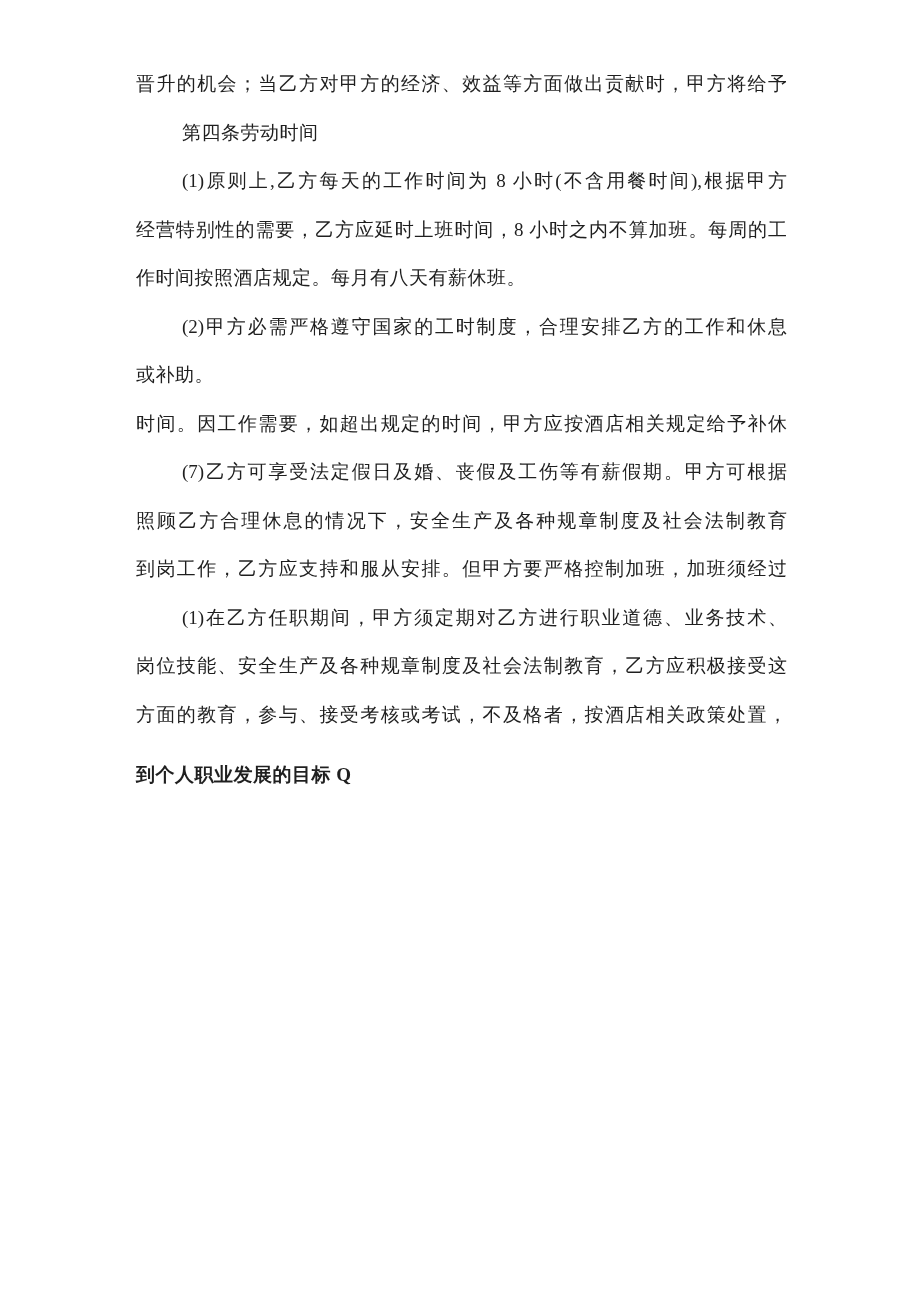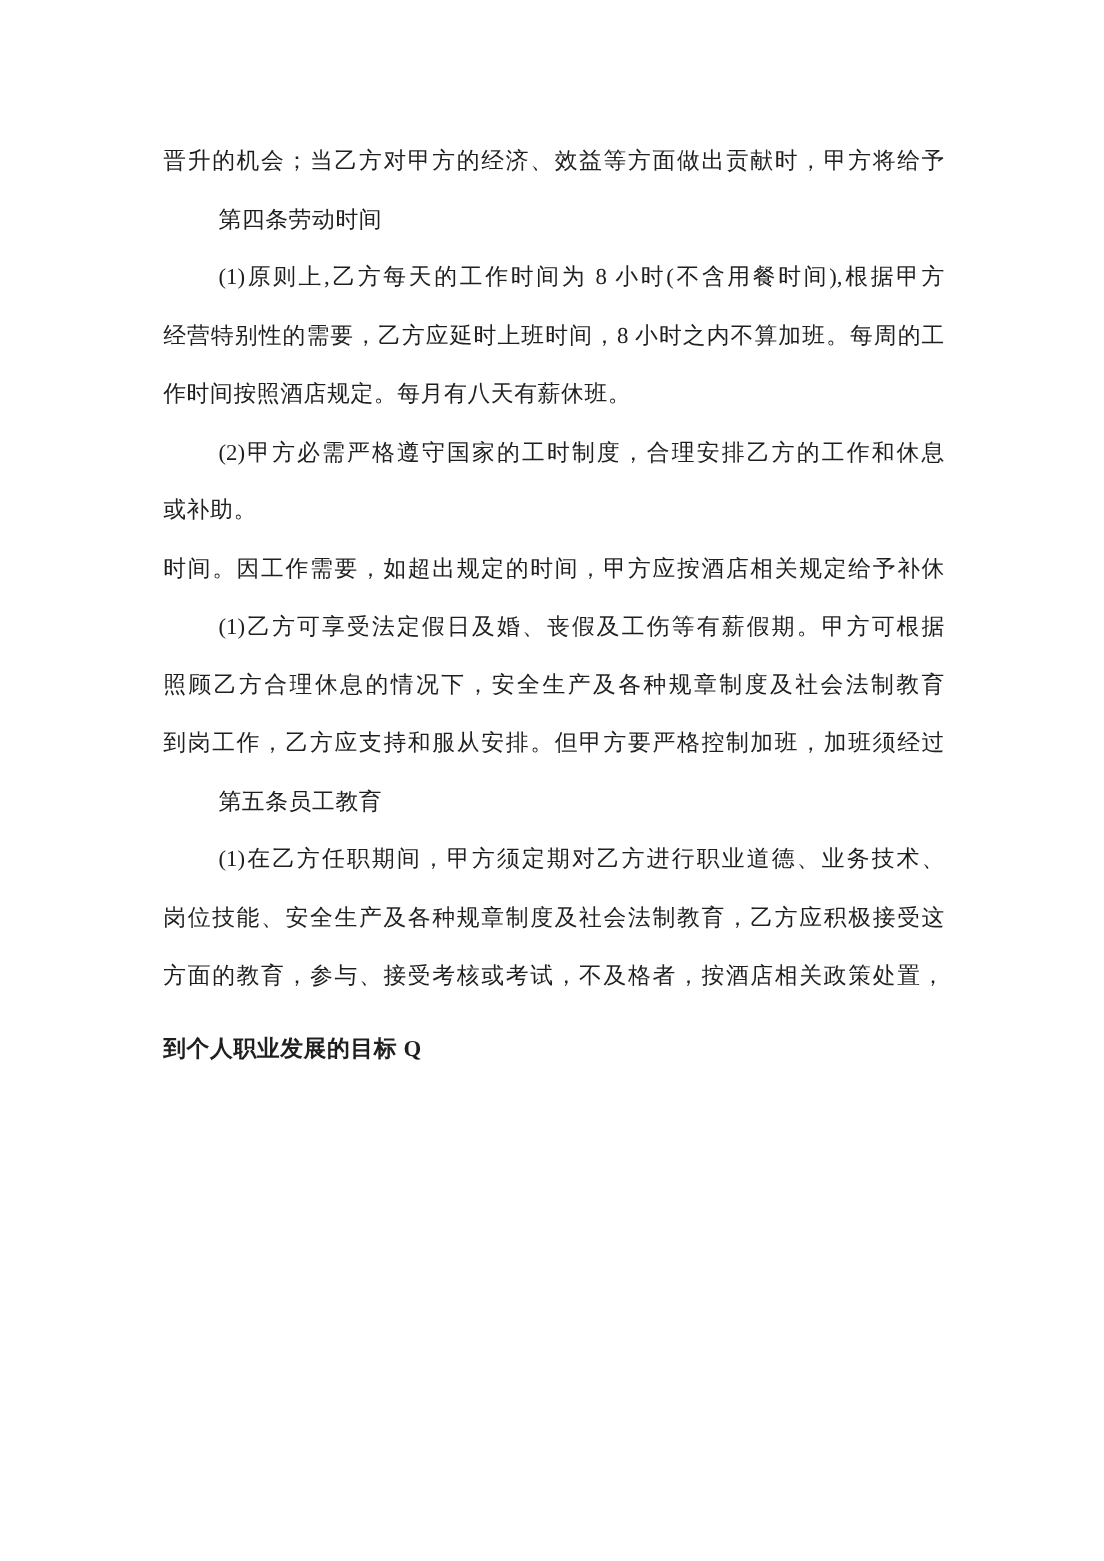--- a/index.html
+++ b/index.html
@@ -7,21 +7,21 @@
     padding: 0;
     background: #ffffff;
   }
   .page {
     position: relative;
     width: 920px;
     height: 1301px;
     margin: 0;
     background: #ffffff;
     box-sizing: border-box;
-    padding: 111px 133px 0 136px;
+    padding: 60px 133px 0 136px;
     font-family: "Liberation Serif", "DejaVu Serif", serif;
     font-size: 19px;
     color: #1f1f1f;
     overflow: hidden;
   }
   .textbody {
     width: 651px;
   }
   .line {
     height: 48.5px;
@@ -50,22 +50,21 @@
 <div class="page" style="background: rgb(255, 255, 255); color: rgb(31, 31, 31);">
   <div class="textbody">
       <div class="line justify">晋升的机会；当乙方对甲方的经济、效益等方面做出贡献时，甲方将给予</div>
       <div class="line indent">第四条劳动时间</div>
       <div class="line indent justify">(1)原则上,乙方每天的工作时间为 8 小时(不含用餐时间),根据甲方</div>
       <div class="line justify">经营特别性的需要，乙方应延时上班时间，8 小时之内不算加班。每周的工</div>
       <div class="line">作时间按照酒店规定。每月有八天有薪休班。</div>
       <div class="line indent justify">(2)甲方必需严格遵守国家的工时制度，合理安排乙方的工作和休息</div>
       <div class="line">或补助。</div>
       <div class="line justify">时间。因工作需要，如超出规定的时间，甲方应按酒店相关规定给予补休</div>
-      <div class="line indent justify">(1)乙方可享受法定假日及婚、丧假及工伤等有薪假期。甲方可根据</div>
+      <div class="line indent justify">(7)乙方可享受法定假日及婚、丧假及工伤等有薪假期。甲方可根据</div>
       <div class="line justify">照顾乙方合理休息的情况下，安全生产及各种规章制度及社会法制教育</div>
       <div class="line justify">到岗工作，乙方应支持和服从安排。但甲方要严格控制加班，加班须经过</div>
-      <div class="line indent">第五条员工教育</div>
       <div class="line indent justify">(1)在乙方任职期间，甲方须定期对乙方进行职业道德、业务技术、</div>
       <div class="line justify">岗位技能、安全生产及各种规章制度及社会法制教育，乙方应积极接受这</div>
       <div class="line justify">方面的教育，参与、接受考核或考试，不及格者，按酒店相关政策处置，</div>
       <div class="line gap">到个人职业发展的目标 Q</div>
     </div>
 </div>
 
 </body></html>

